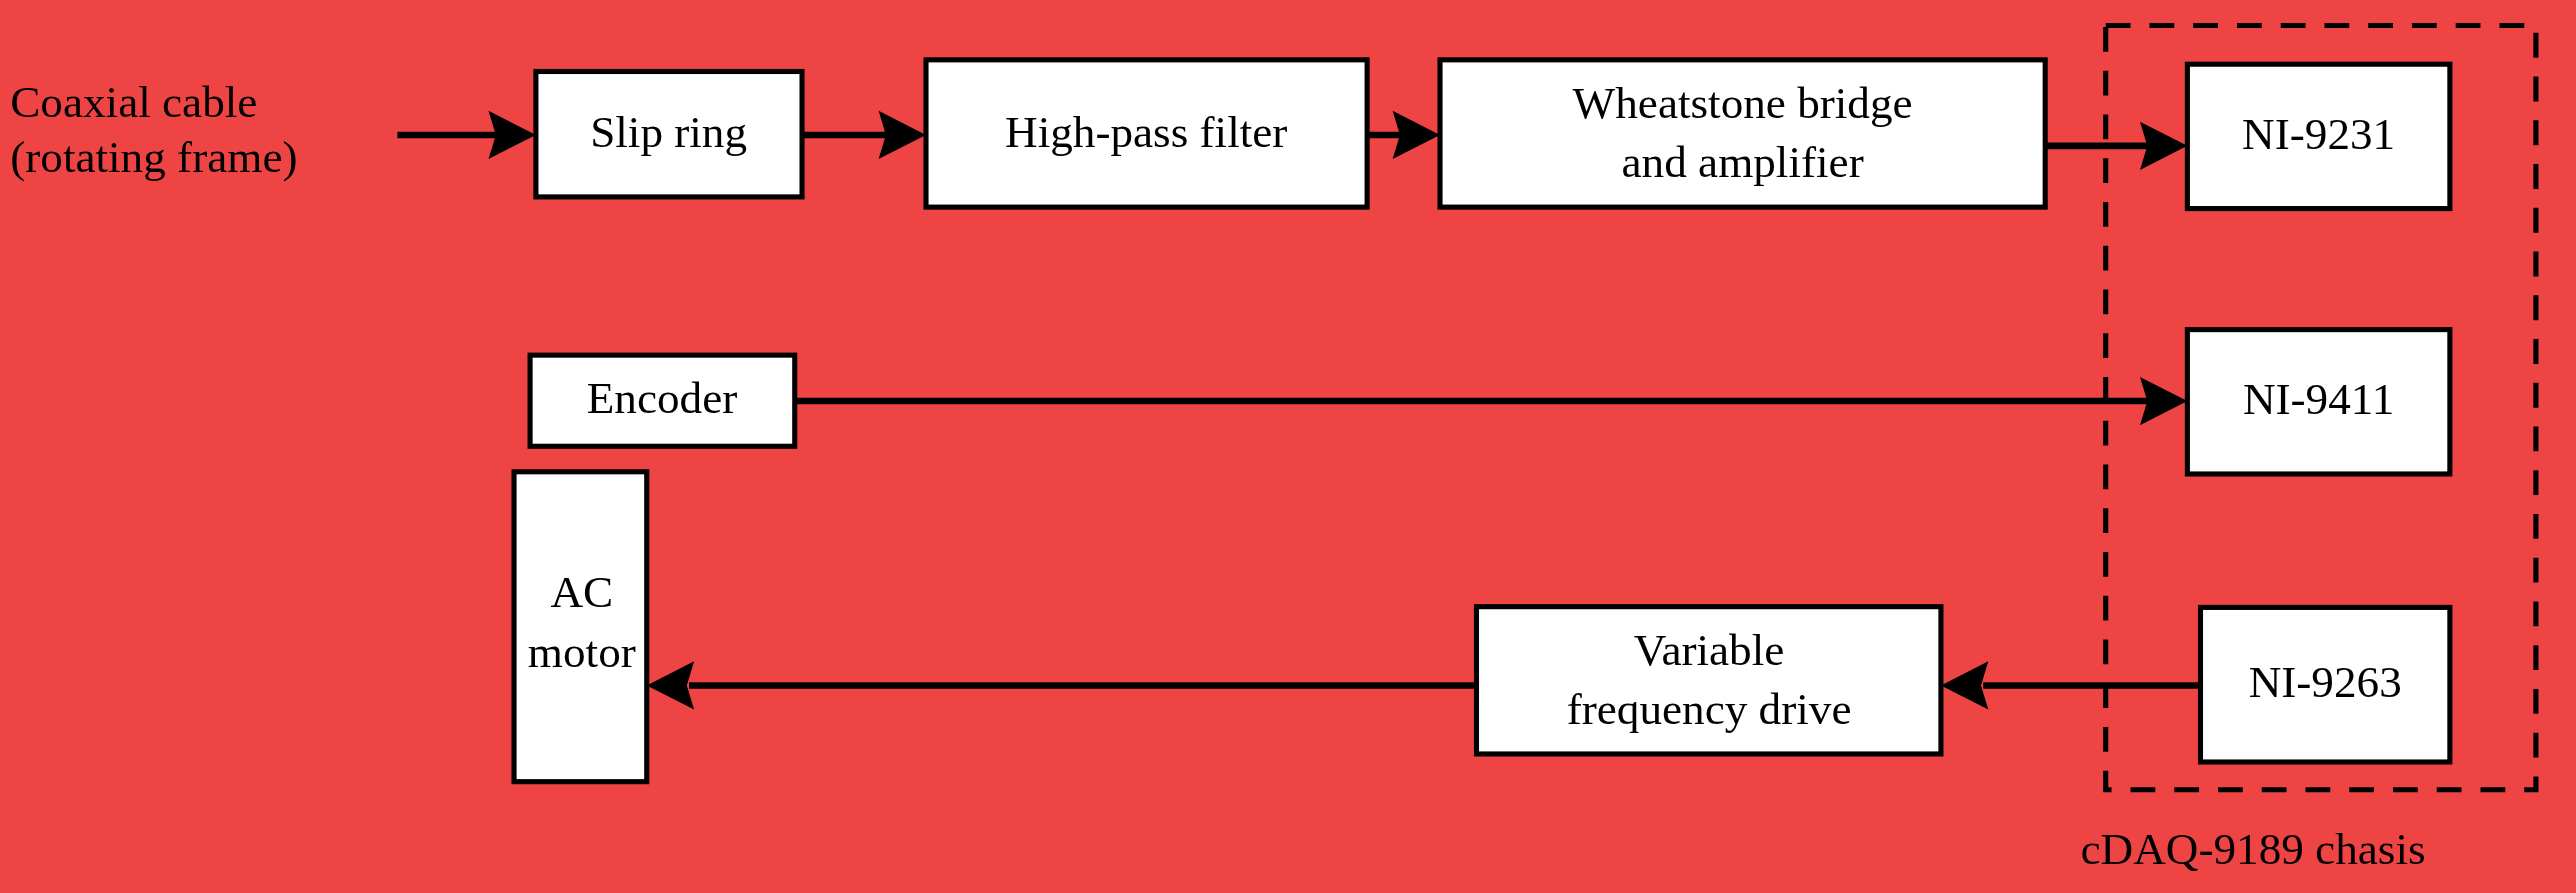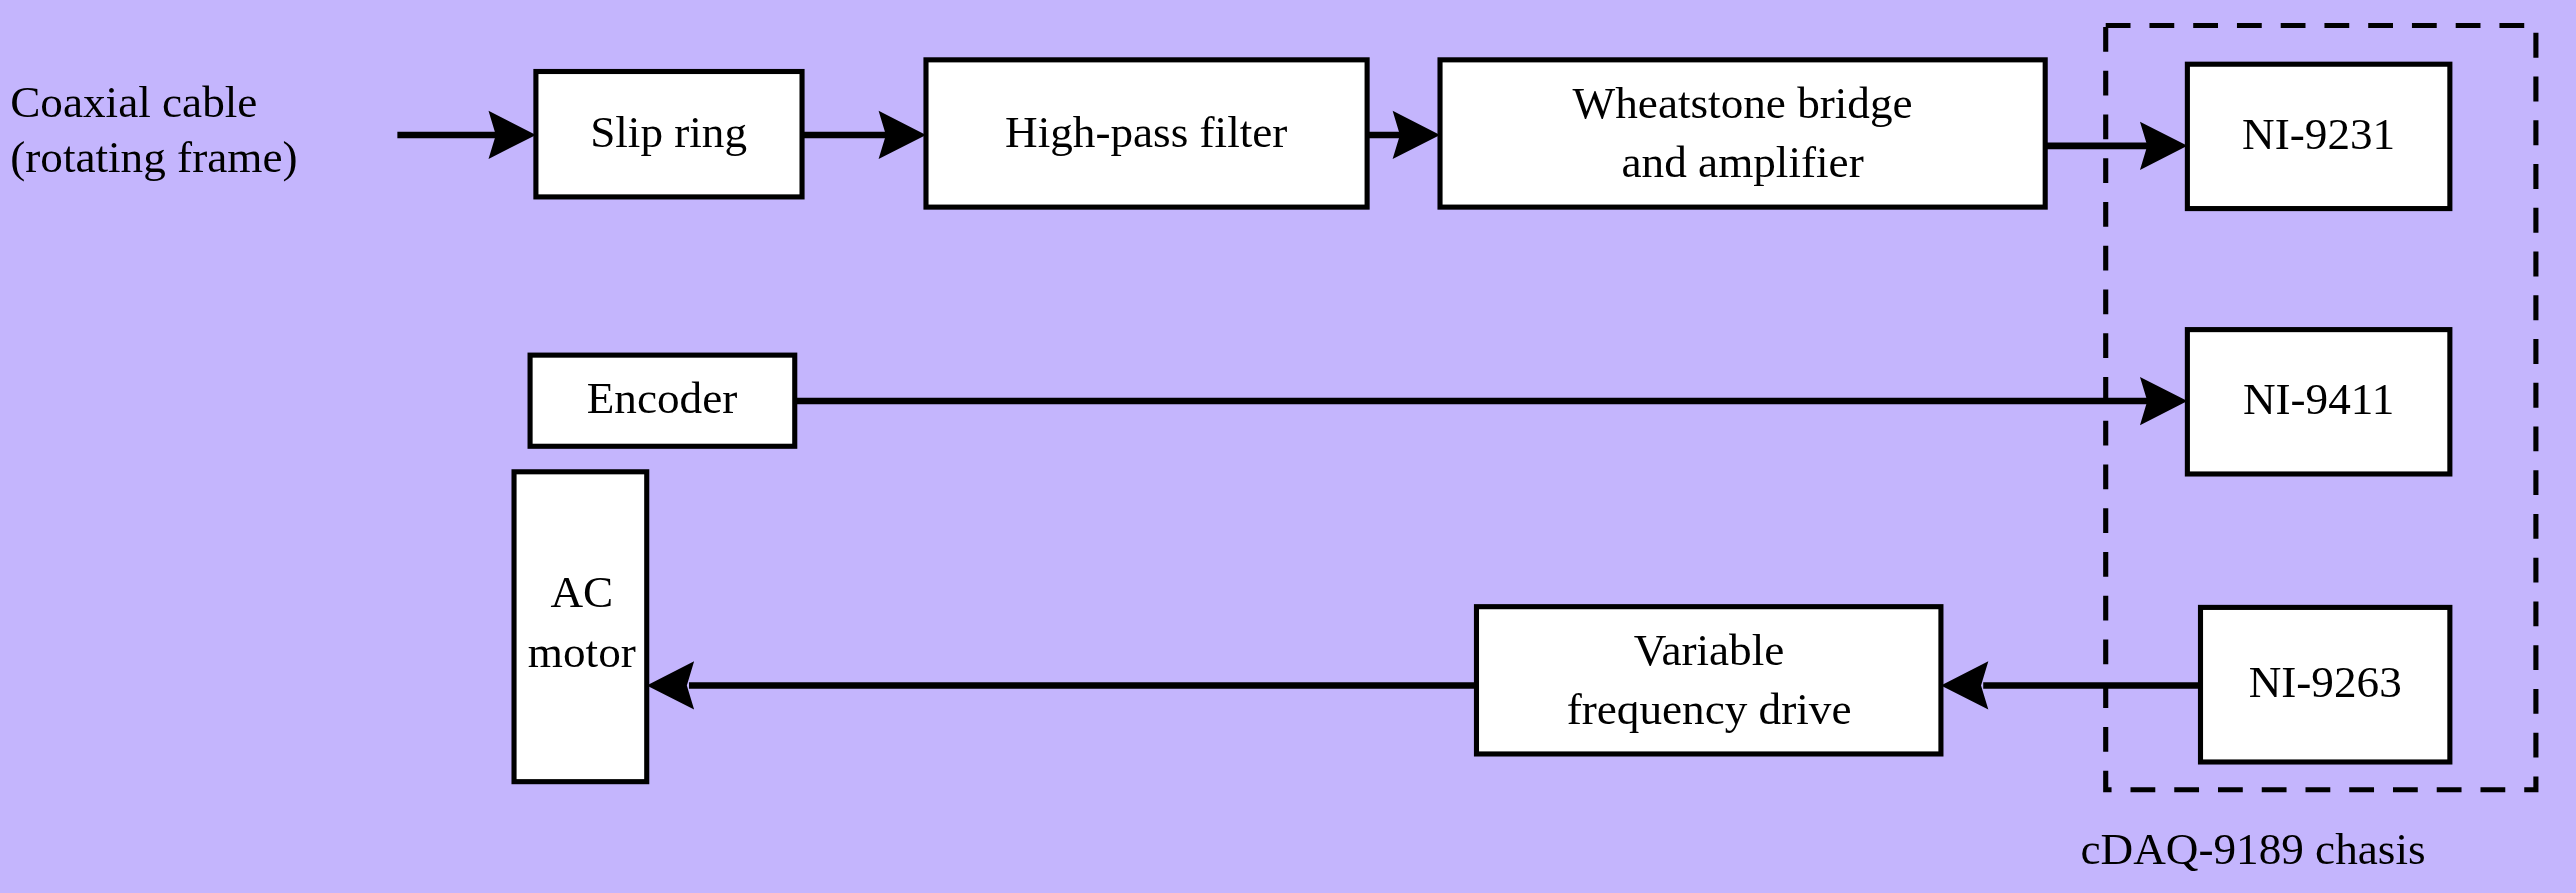--- a/index.html
+++ b/index.html
@@ -4,21 +4,21 @@
 <style>
   html, body {
     margin: 0;
     padding: 0;
     background: #ffffff;
   }
   #diagram-root {
     position: relative;
     width: 2576px;
     height: 894px;
-    background: #c4b5fd;
+    background: #ef4444;
     font-family: "Liberation Serif", "DejaVu Serif", serif;
     overflow: hidden;
   }
   svg.diagram-canvas {
     display: block;
     width: 2576px;
     height: 894px;
   }
   .block-rect {
     fill: #ffffff;

